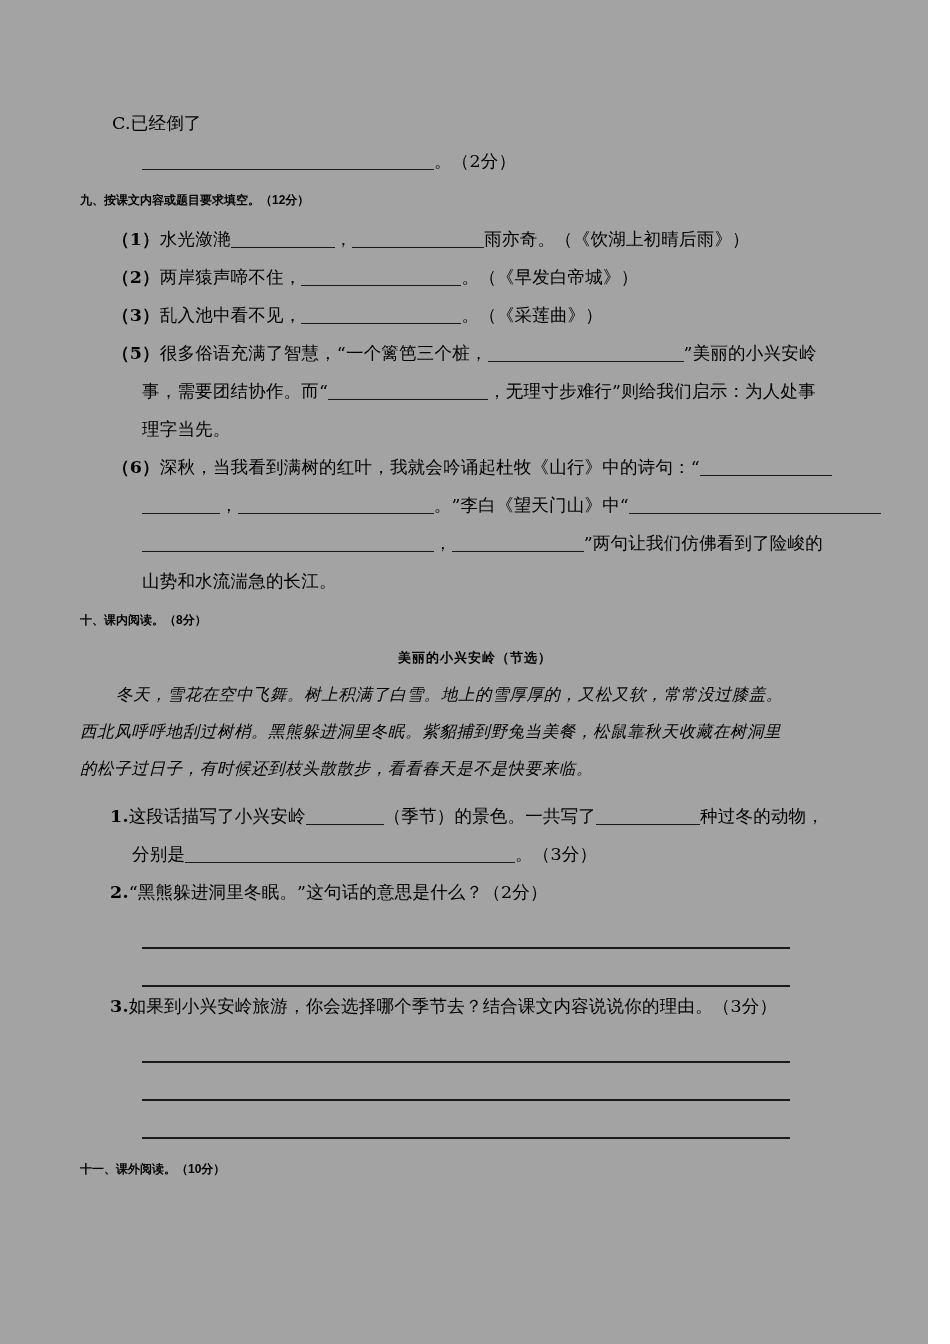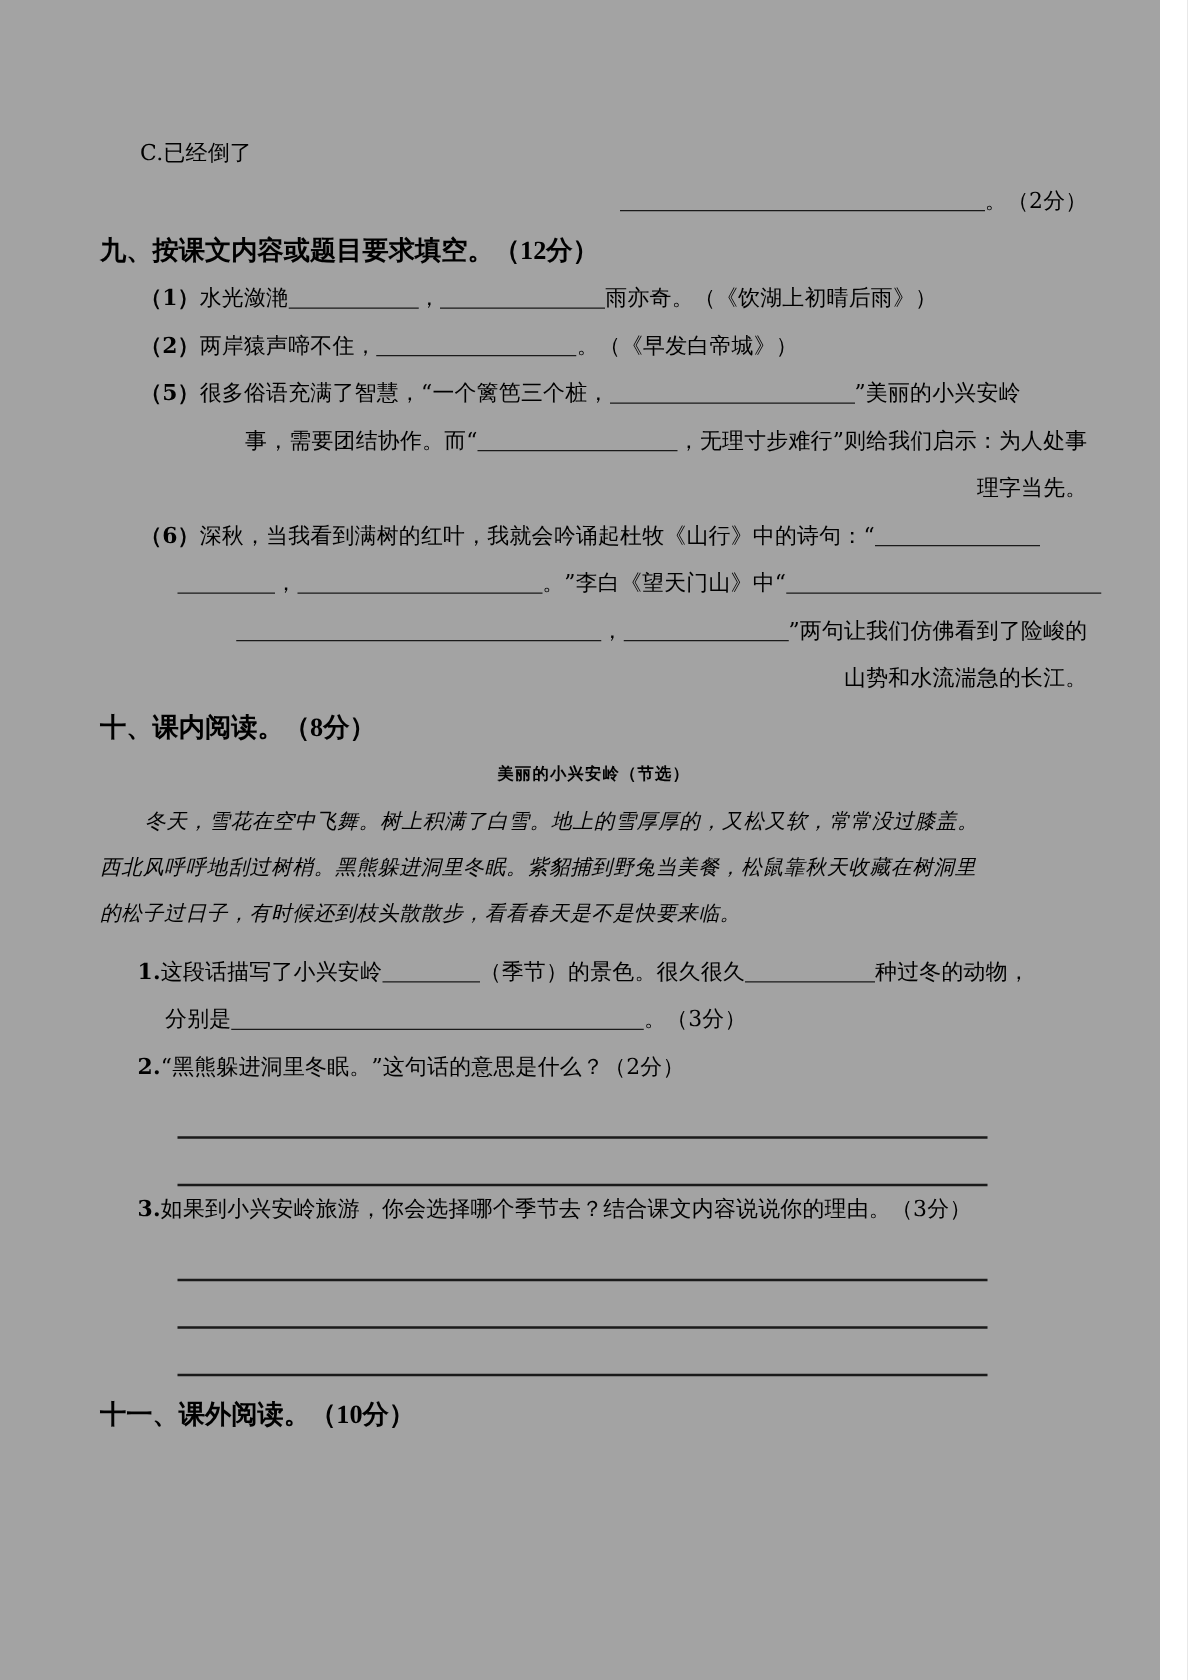--- a/index.html
+++ b/index.html
@@ -27,28 +27,28 @@
 
   
   .line {
     font-family: "DejaVu Serif", "Liberation Serif", serif;
     font-size: 17.5px;
     line-height: 38px;
     white-space: nowrap;
     letter-spacing: 0.2px;
   }
   .sec-head {
-    font-family: Liberation Serif, serif;
-    font-size: 21px;
+    font-family: Liberation Sans, sans-serif;
+    font-size: 12px;
     font-weight: bold;
     line-height: 40px;
     white-space: nowrap;
   }
   .indent1 { padding-left: 32px; }
-  .indent2 { padding-left: 62px; text-align: right; }
+  .indent2 { padding-left: 62px; }
   .indent-q { padding-left: 30px; }
   .indent-qa { padding-left: 52px; }
 
   .num { font-weight: bold; }
 
   
   .blank {
     display: inline-block;
     border-bottom: 1.6px solid #1a1a1a;
     vertical-align: -3px;
@@ -114,20 +114,23 @@
     </div>
 
     <div class="line indent1">
       <span class="num">（1）</span><span>水光潋滟</span><span class="blank b-md"></span><span>，</span><span class="blank b-lg"></span><span>雨亦奇。（《饮湖上初晴后雨》）</span>
     </div>
 
     <div class="line indent1">
       <span class="num">（2）</span><span>两岸猿声啼不住，</span><span class="blank b-xl"></span><span>。（《早发白帝城》）</span>
     </div>
 
+    <div class="line indent1">
+      <span class="num">（3）</span><span>乱入池中看不见，</span><span class="blank b-xl"></span><span>。（《采莲曲》）</span>
+    </div>
 
 
     <div class="line indent1">
       <span class="num">（5）</span><span>很多俗语充满了智慧，“一个篱笆三个桩，</span><span class="blank b-xxl"></span><span>”美丽的小兴安岭</span>
     </div>
 
     <div class="line indent2">
       <span>事，需要团结协作。而“</span><span class="blank b-xl"></span><span>，无理寸步难行”则给我们启示：为人处事</span>
     </div>
 
@@ -165,21 +168,21 @@
     <div class="passage">
       <span>西北风呼呼地刮过树梢。黑熊躲进洞里冬眠。紫貂捕到野兔当美餐，松鼠靠秋天收藏在树洞里</span>
     </div>
     <div class="passage">
       <span>的松子过日子，有时候还到枝头散散步，看看春天是不是快要来临。</span>
     </div>
 
     <div class="spacer-sm"></div>
 
     <div class="line indent-q">
-      <span class="num">1.</span><span>这段话描写了小兴安岭</span><span class="blank b-sm"></span><span>（季节）的景色。很久很久</span><span class="blank b-md"></span><span>种过冬的动物，</span>
+      <span class="num">1.</span><span>这段话描写了小兴安岭</span><span class="blank b-sm"></span><span>（季节）的景色。一共写了</span><span class="blank b-md"></span><span>种过冬的动物，</span>
     </div>
 
     <div class="line indent-qa">
       <span>分别是</span><span class="blank b-w330"></span><span>。（3分）</span>
     </div>
 
     <div class="line indent-q">
       <span class="num">2.</span><span>“黑熊躲进洞里冬眠。”这句话的意思是什么？（2分）</span>
     </div>
 

